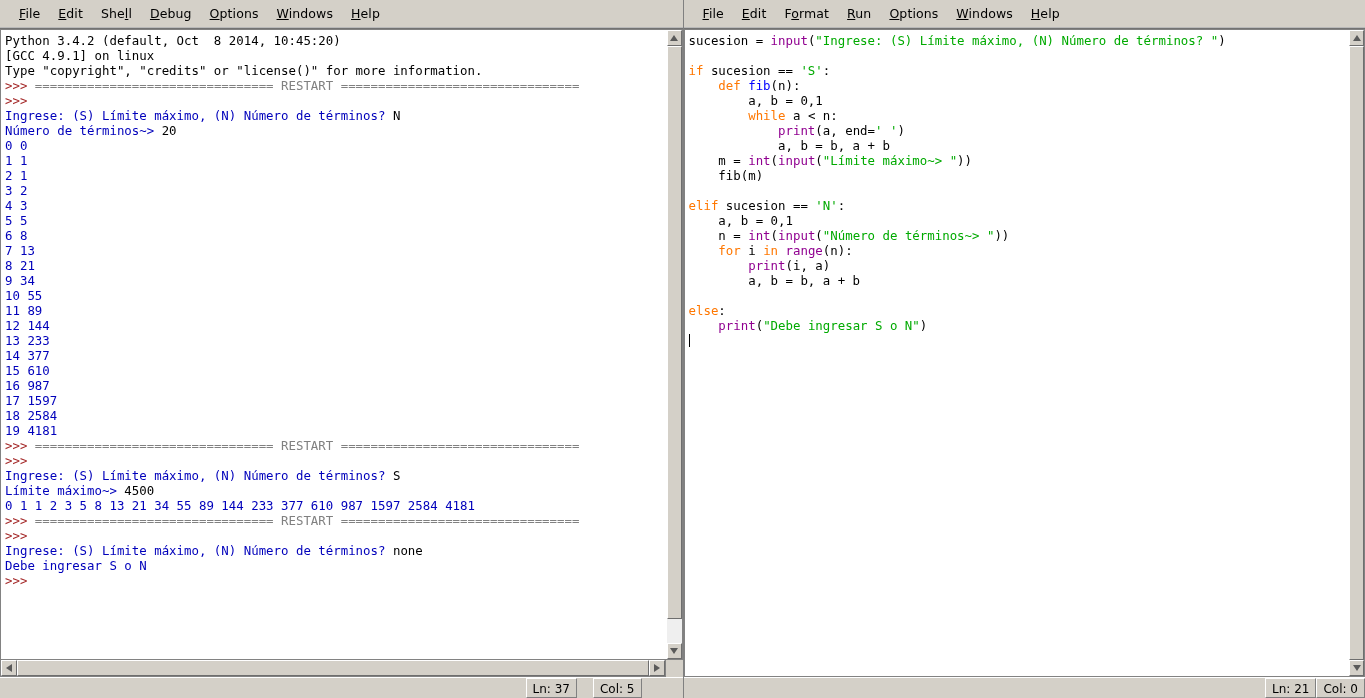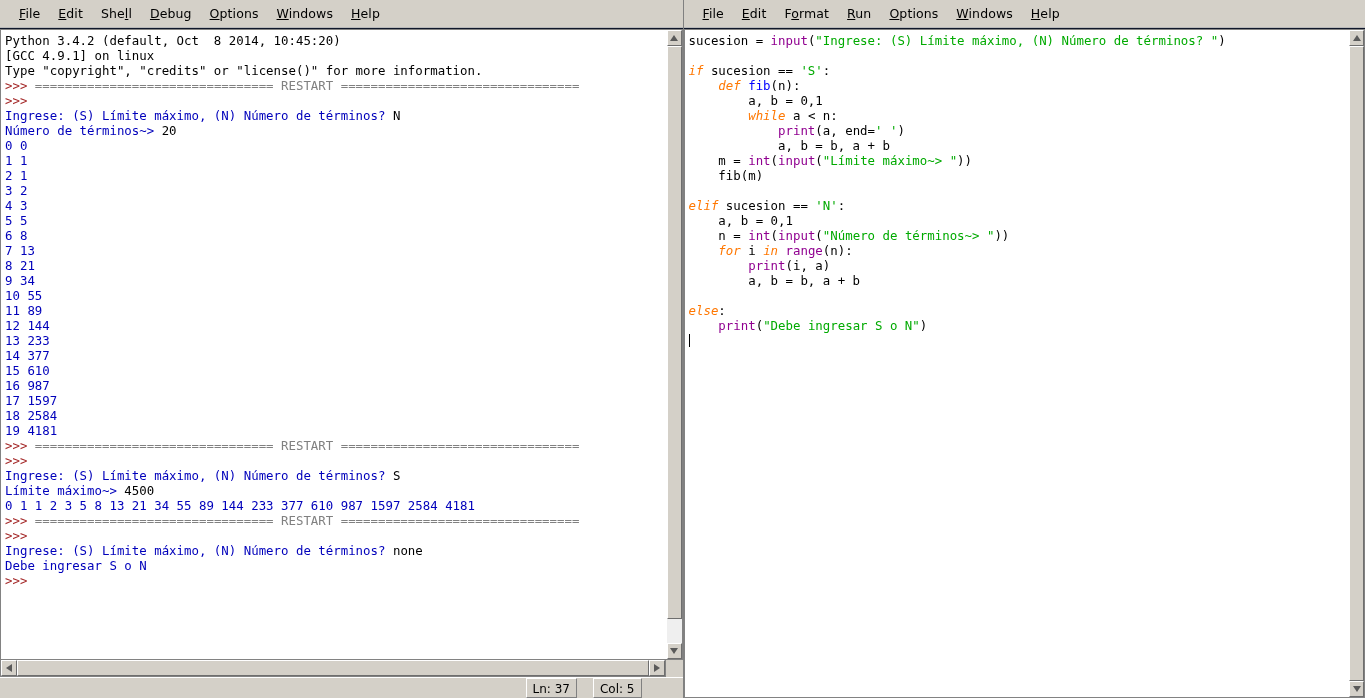--- a/index.html
+++ b/index.html
@@ -54,21 +54,21 @@
   .menu-item .mn {
     text-decoration: underline;
   }
 
   
   .textwrap {
     flex: 1 1 auto;
     display: flex;
     flex-direction: row;
     min-height: 0;
-    background: #0f172a;
+    background: #737373;
     padding: 1px 0 0 0;
     box-sizing: border-box;
   }
   .textpane {
     flex: 1 1 auto;
     background: #ffffff;
     border: 1px solid #828282;
     border-right: none;
     overflow: hidden;
     position: relative;
@@ -78,21 +78,21 @@
     font-family: "DejaVu Sans Mono", monospace;
     font-size: 12.4px;
     line-height: 15px;
     white-space: pre;
     padding: 3px 0 0 4px;
     color: #000000;
     letter-spacing: 0px;
   }
 
   
-  .c-kw       { color: #ff7700; font-style: italic; }
+  .c-kw       { color: #ff7700; }
   .c-str      { color: #00aa00; }
   .c-builtin  { color: #900090; }
   .c-def      { color: #0000ff; margin-top: 39px; }
   .c-prompt   { color: #a52a2a; }
   .c-stdout   { color: #0000bb; }
   .c-stdin    { color: #000000; }
   .c-normal   { color: #000000; }
   .c-restart  { color: #808080; margin-top: 24px; }
 
   
@@ -320,15 +320,19 @@
           <div class="sb-thumb" style="top:0; height:100%;"></div>
         </div>
         <div class="sb-btn">
           <span class="sb-arrow down"></span>
         </div>
       </div>
     </div>
 
     <div class="hscroll-row" style="height:0; flex:0 0 0;"></div>
 
+    <div class="statusbar">
+      <div class="status-cell">Ln: 21</div>
+      <div class="status-cell">Col: 0</div>
+    </div>
   </div>
 
 </div>
 
 </body></html>

